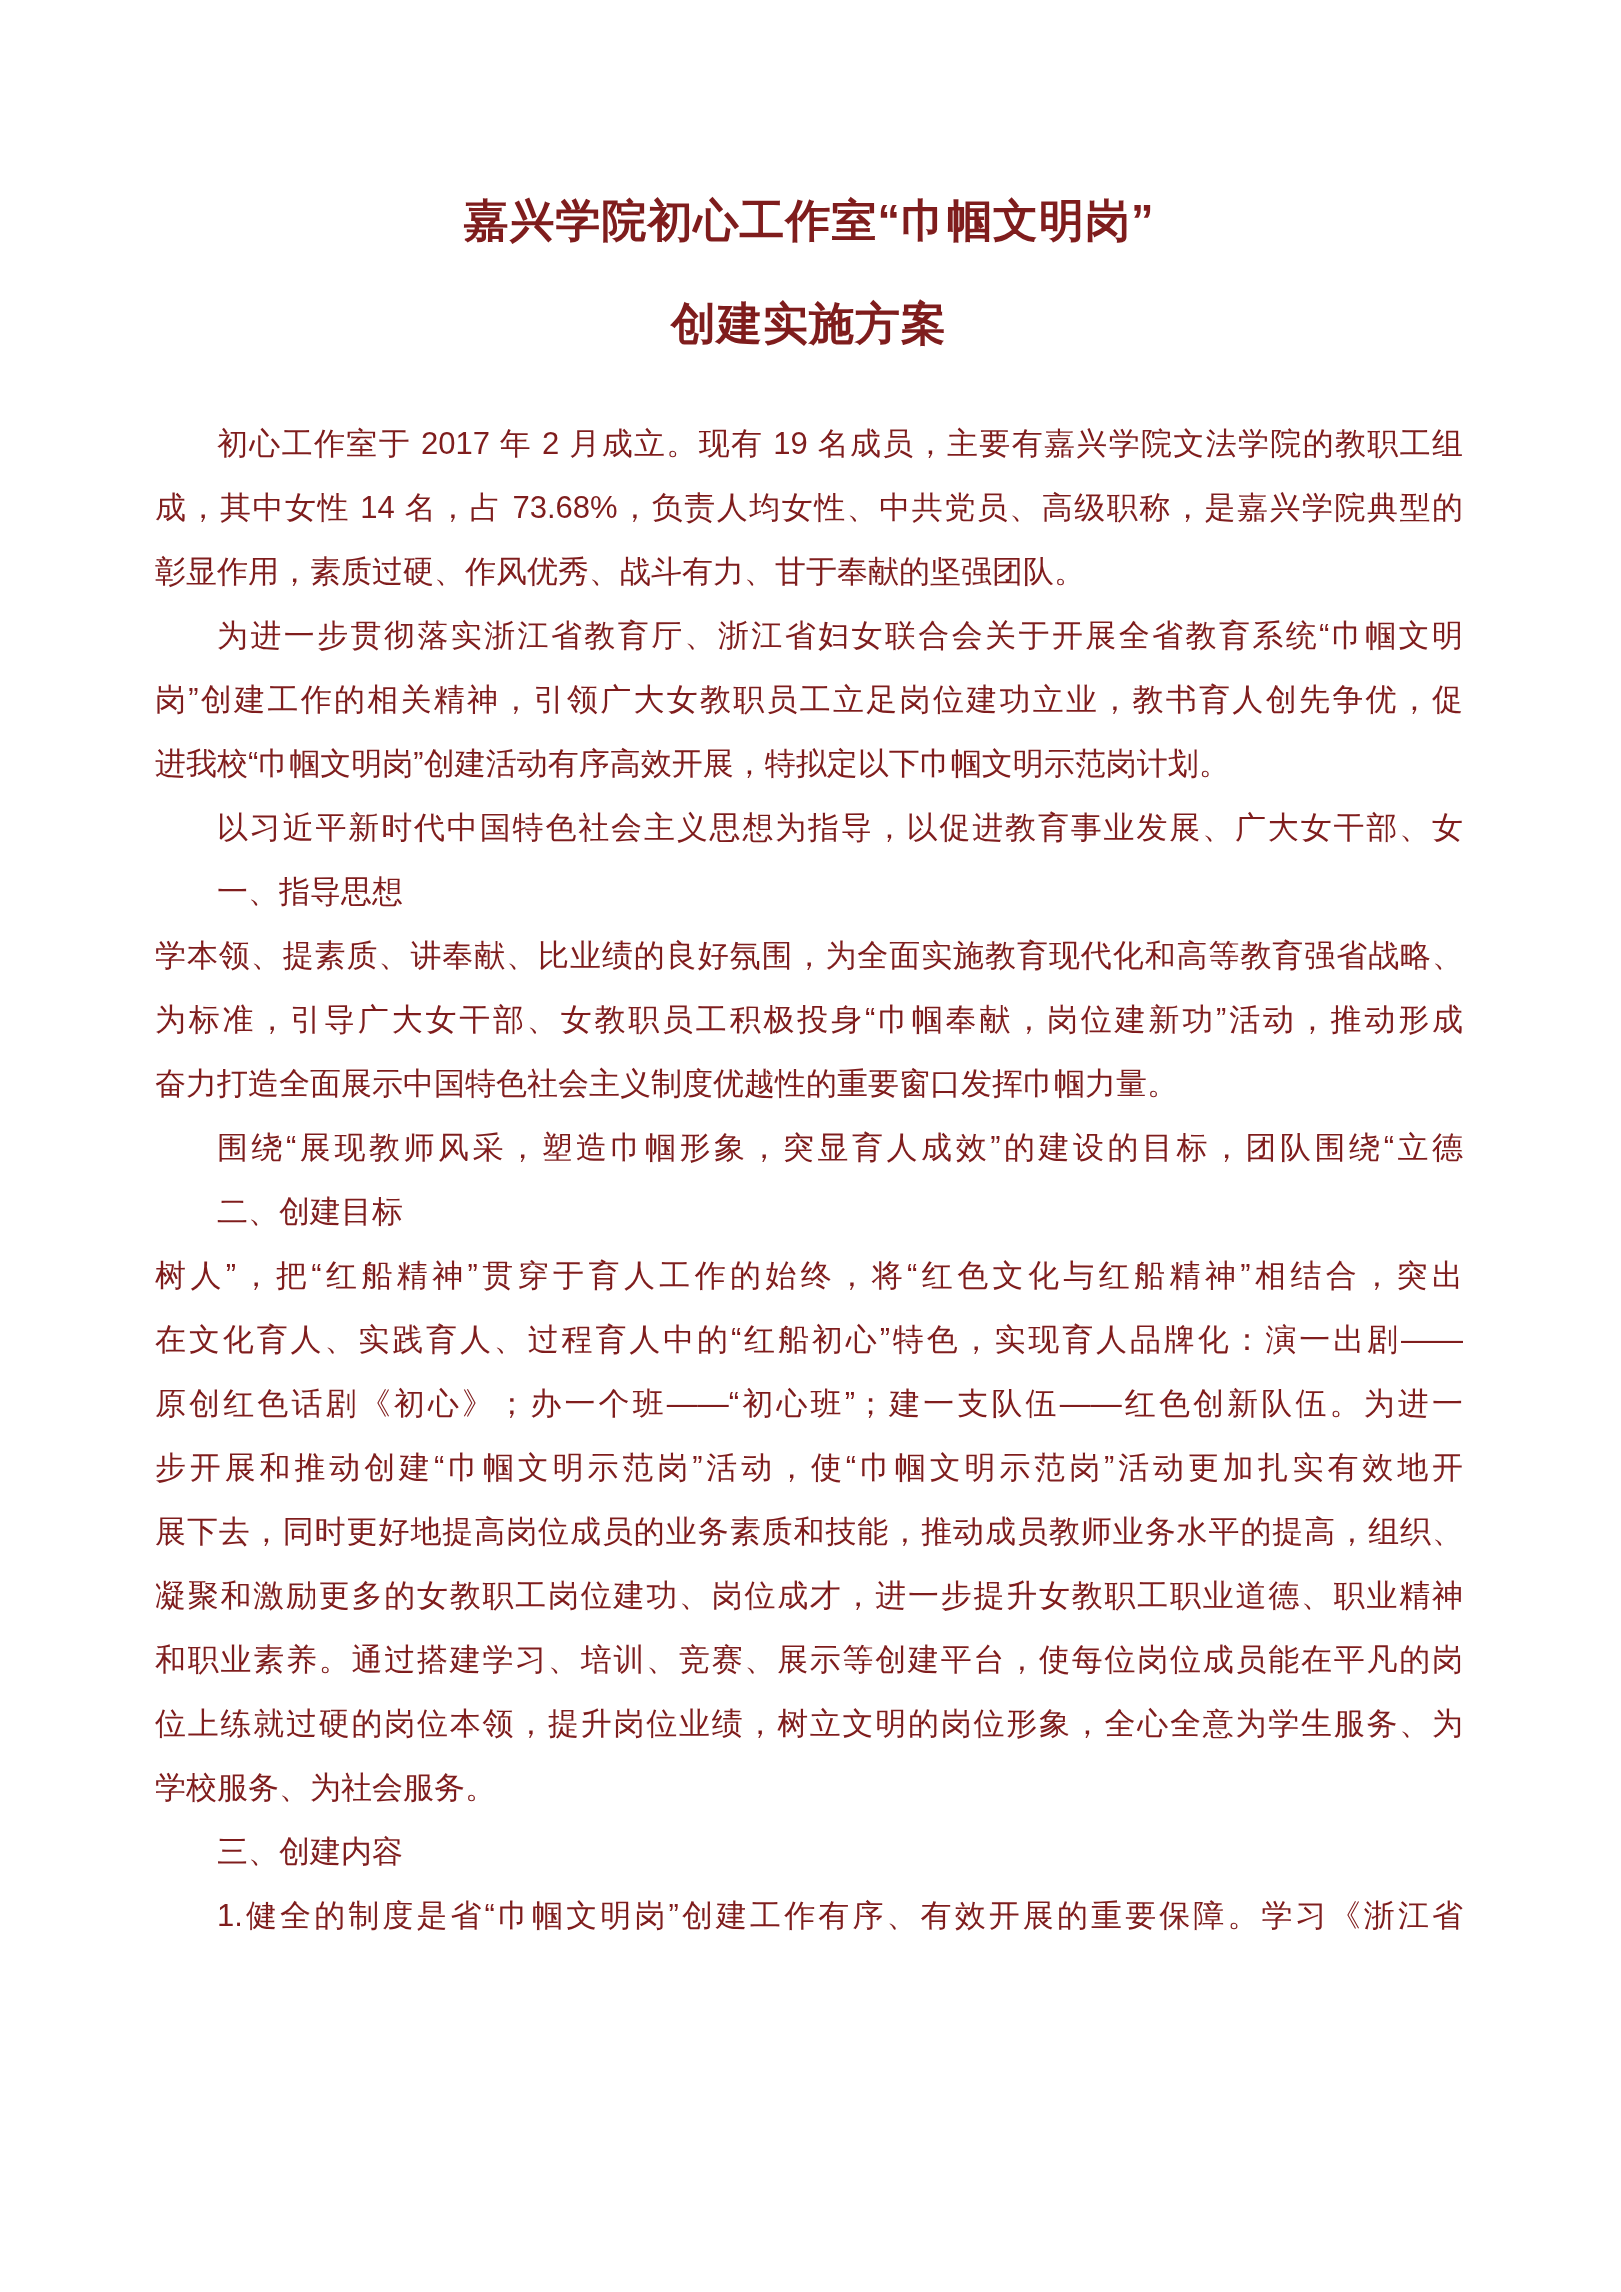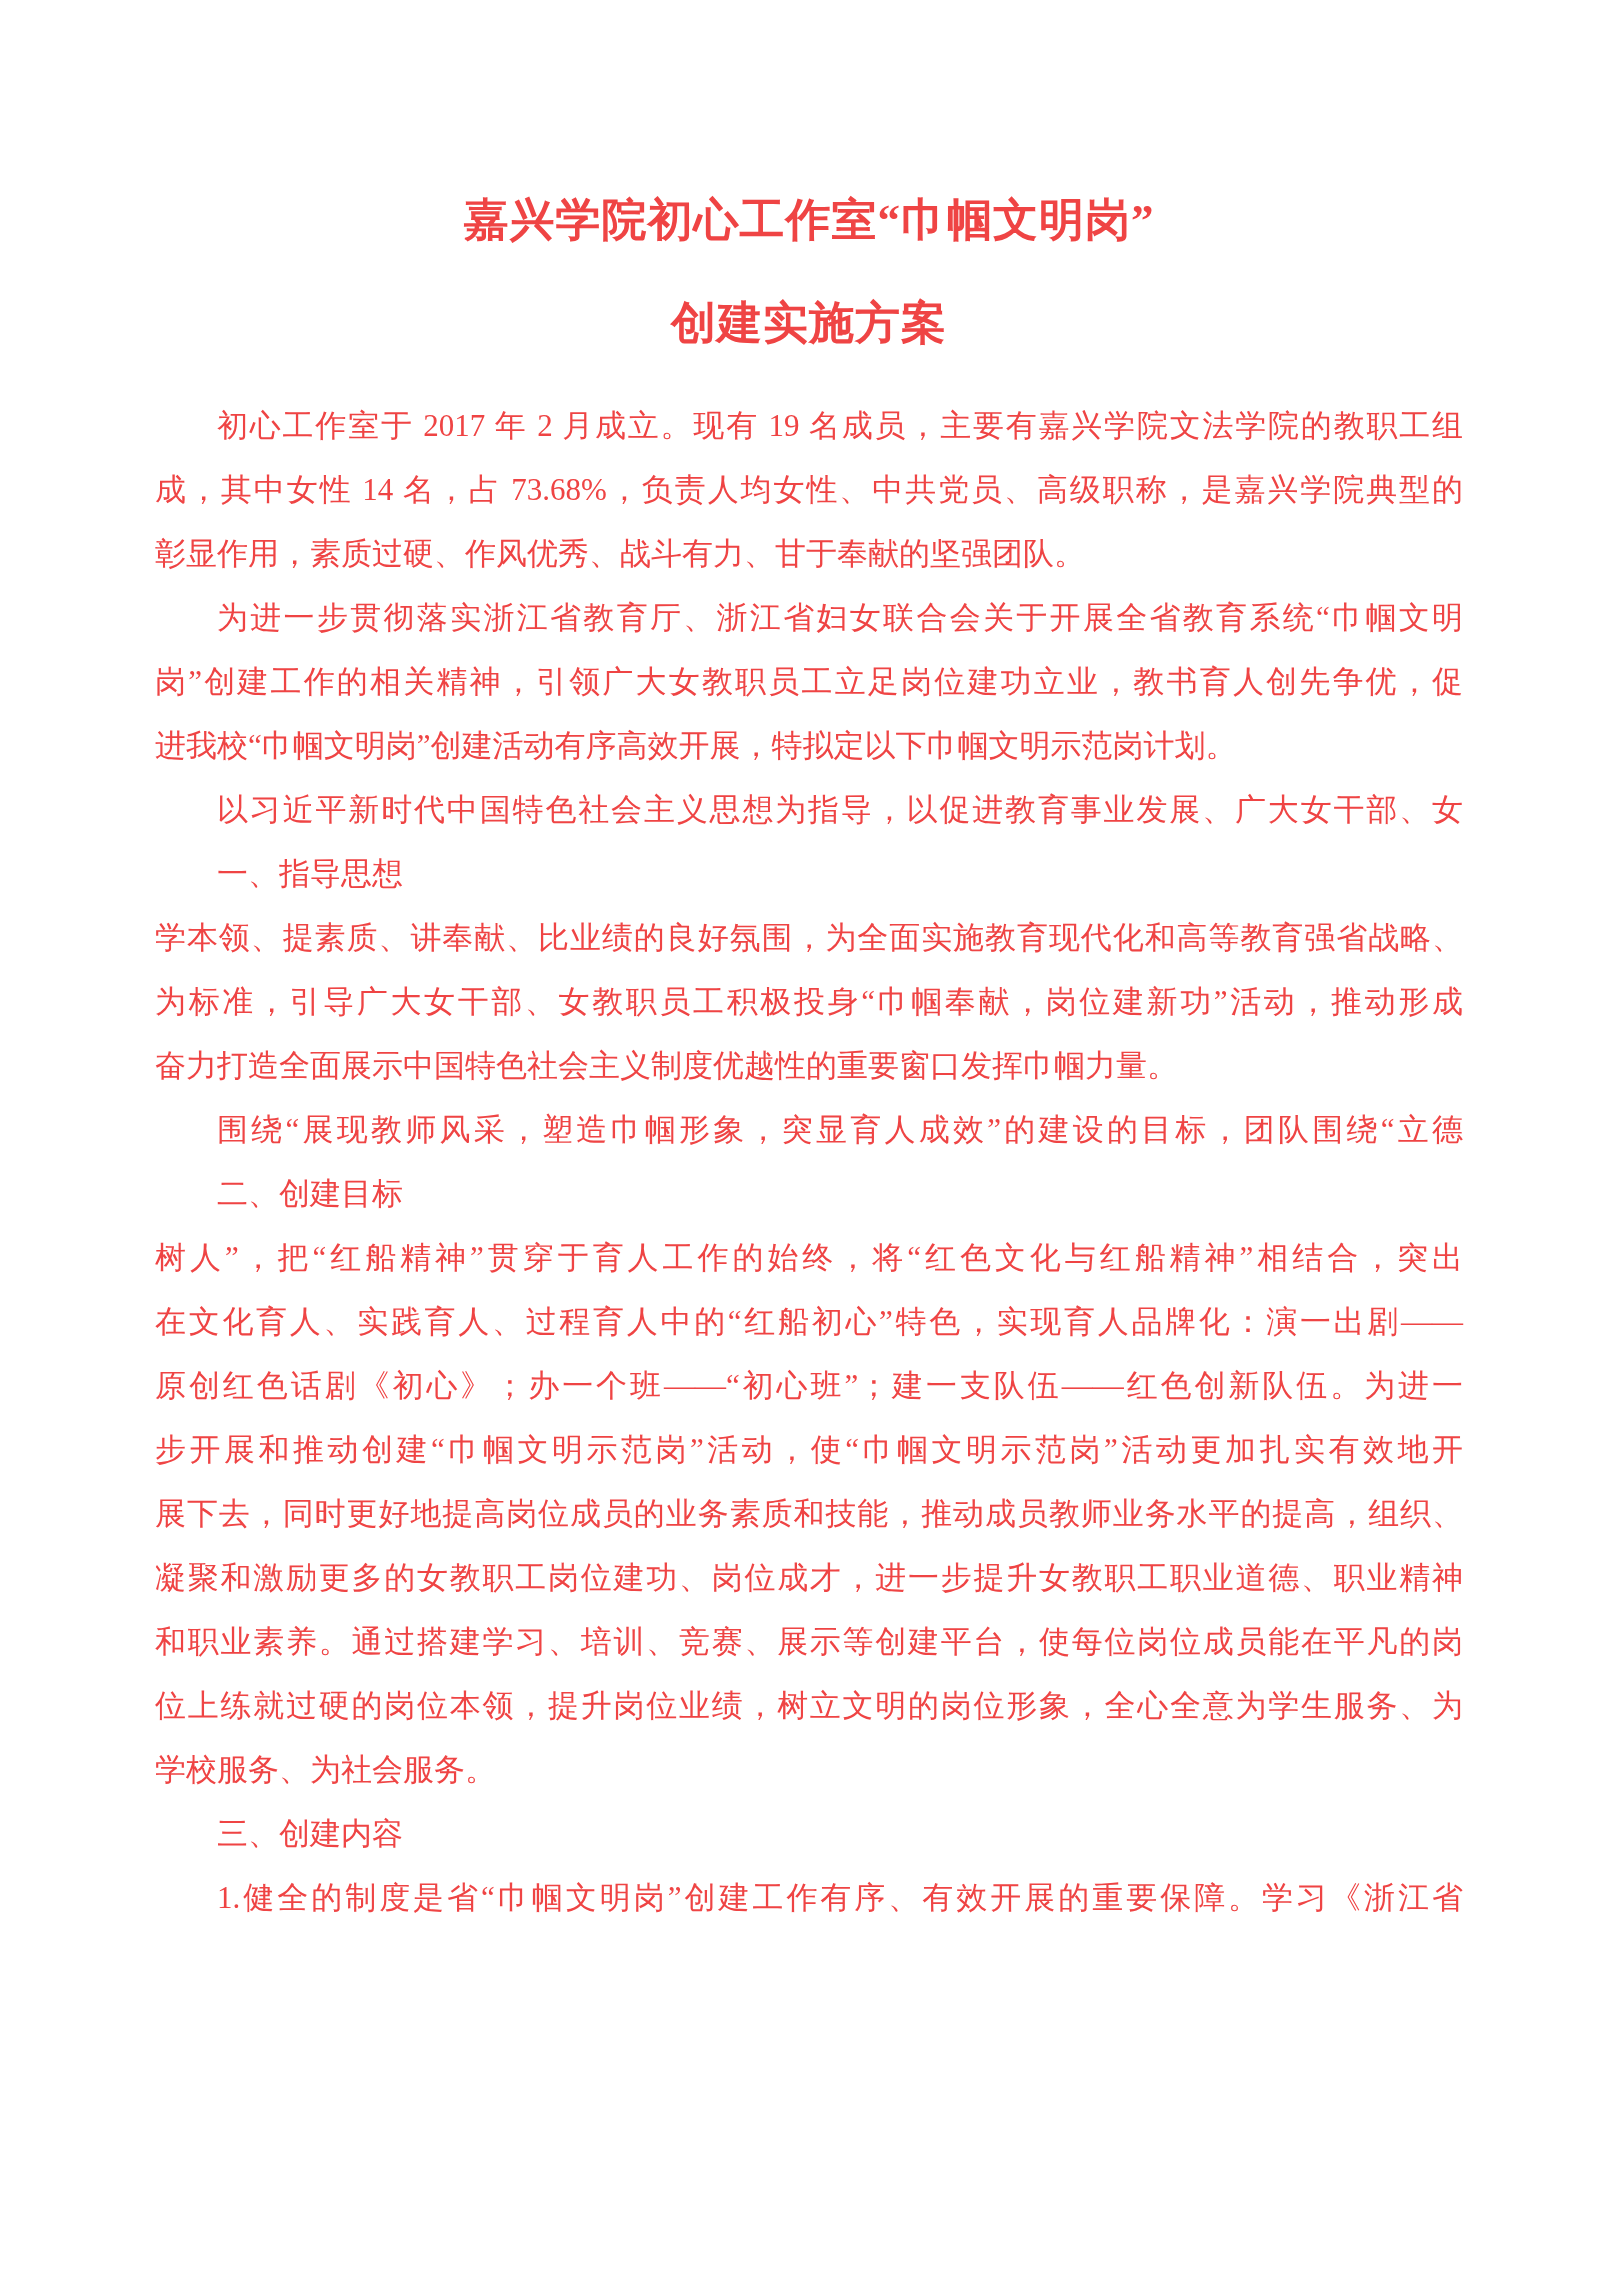--- a/index.html
+++ b/index.html
@@ -6,38 +6,38 @@
     margin: 0;
     padding: 0;
     background: #ffffff;
   }
   .page {
     position: relative;
     width: 1504px;
     height: 2293px;
     background: #ffffff;
     overflow: hidden;
-    font-family: Liberation Serif, serif;
-    color: #ef4444;
+    font-family: Liberation Sans, sans-serif;
+    color: #7f1d1d;
   }
   .title-block {
     position: absolute;
     left: 155px;
     top: 169px;
     width: 1308px;
     text-align: center;
     font-weight: bold;
     font-size: 45px;
     line-height: 103px;
     letter-spacing: 1px;
   }
   .body-block {
     position: absolute;
     left: 155px;
-    top: 394px;
+    top: 412px;
     width: 1308px;
     font-size: 31px;
     line-height: 64px;
   }
   .line {
     text-align: justify;
     text-align-last: left;
   }
   .line.fill {
     text-align-last: justify;

